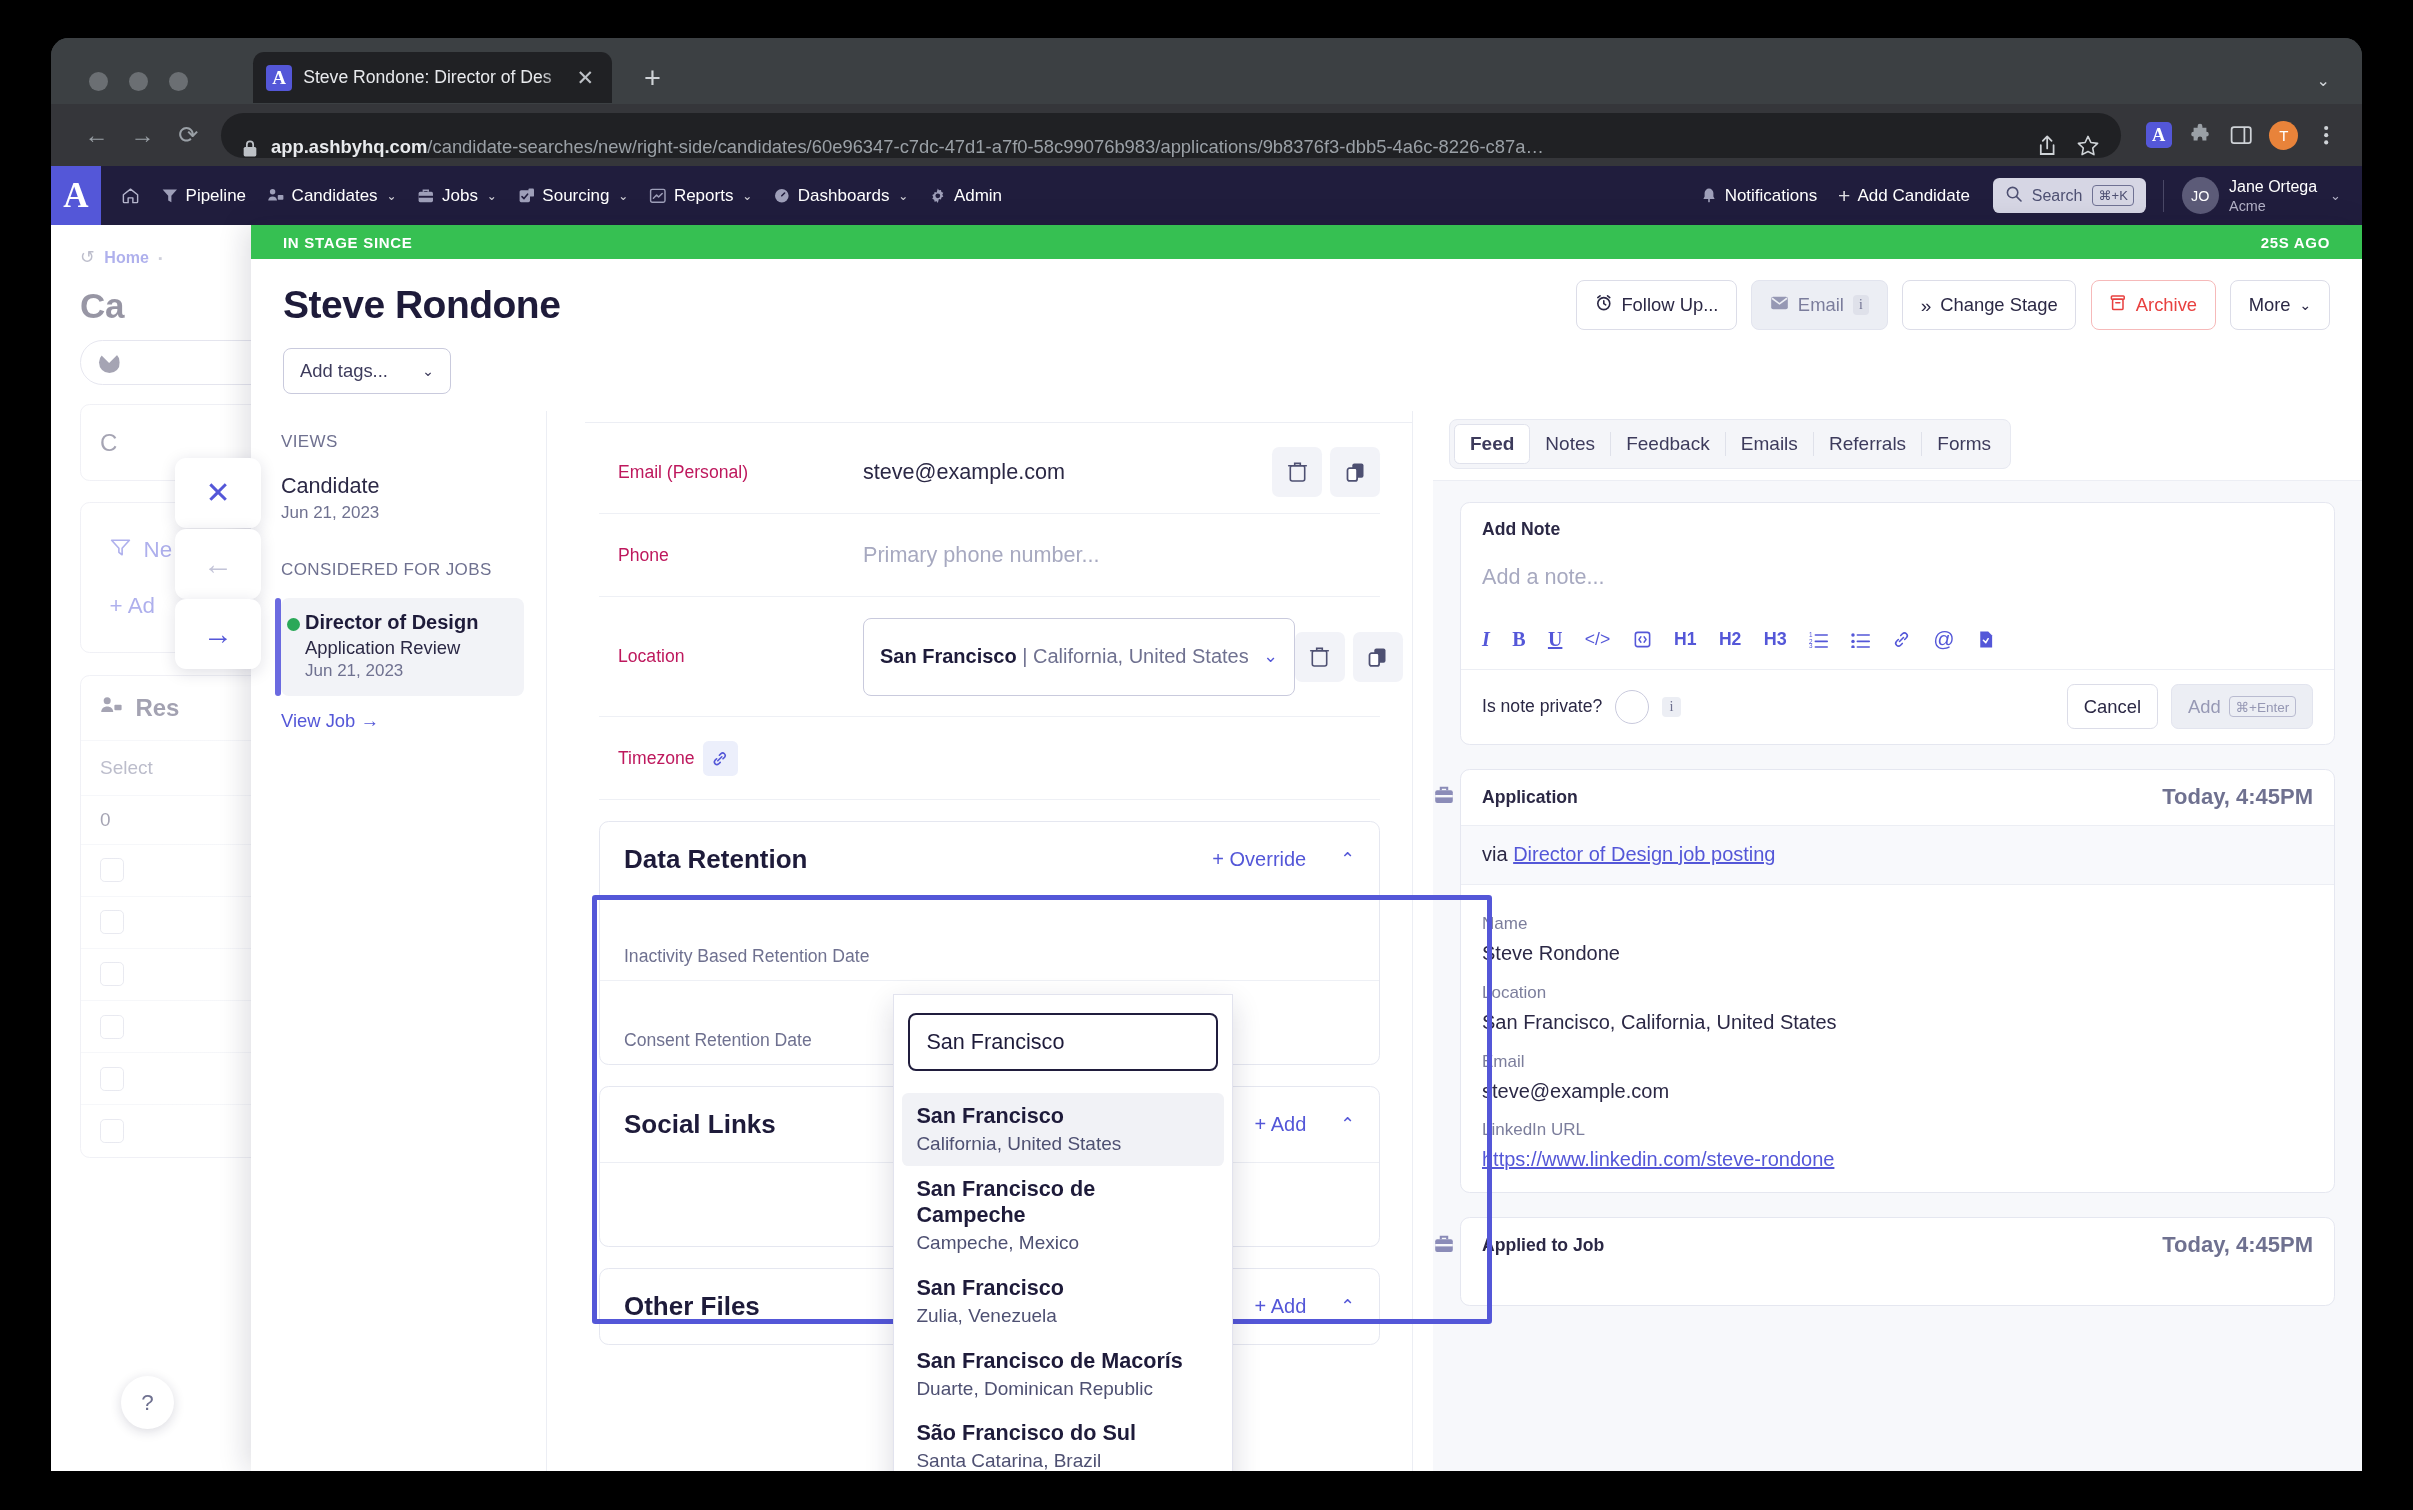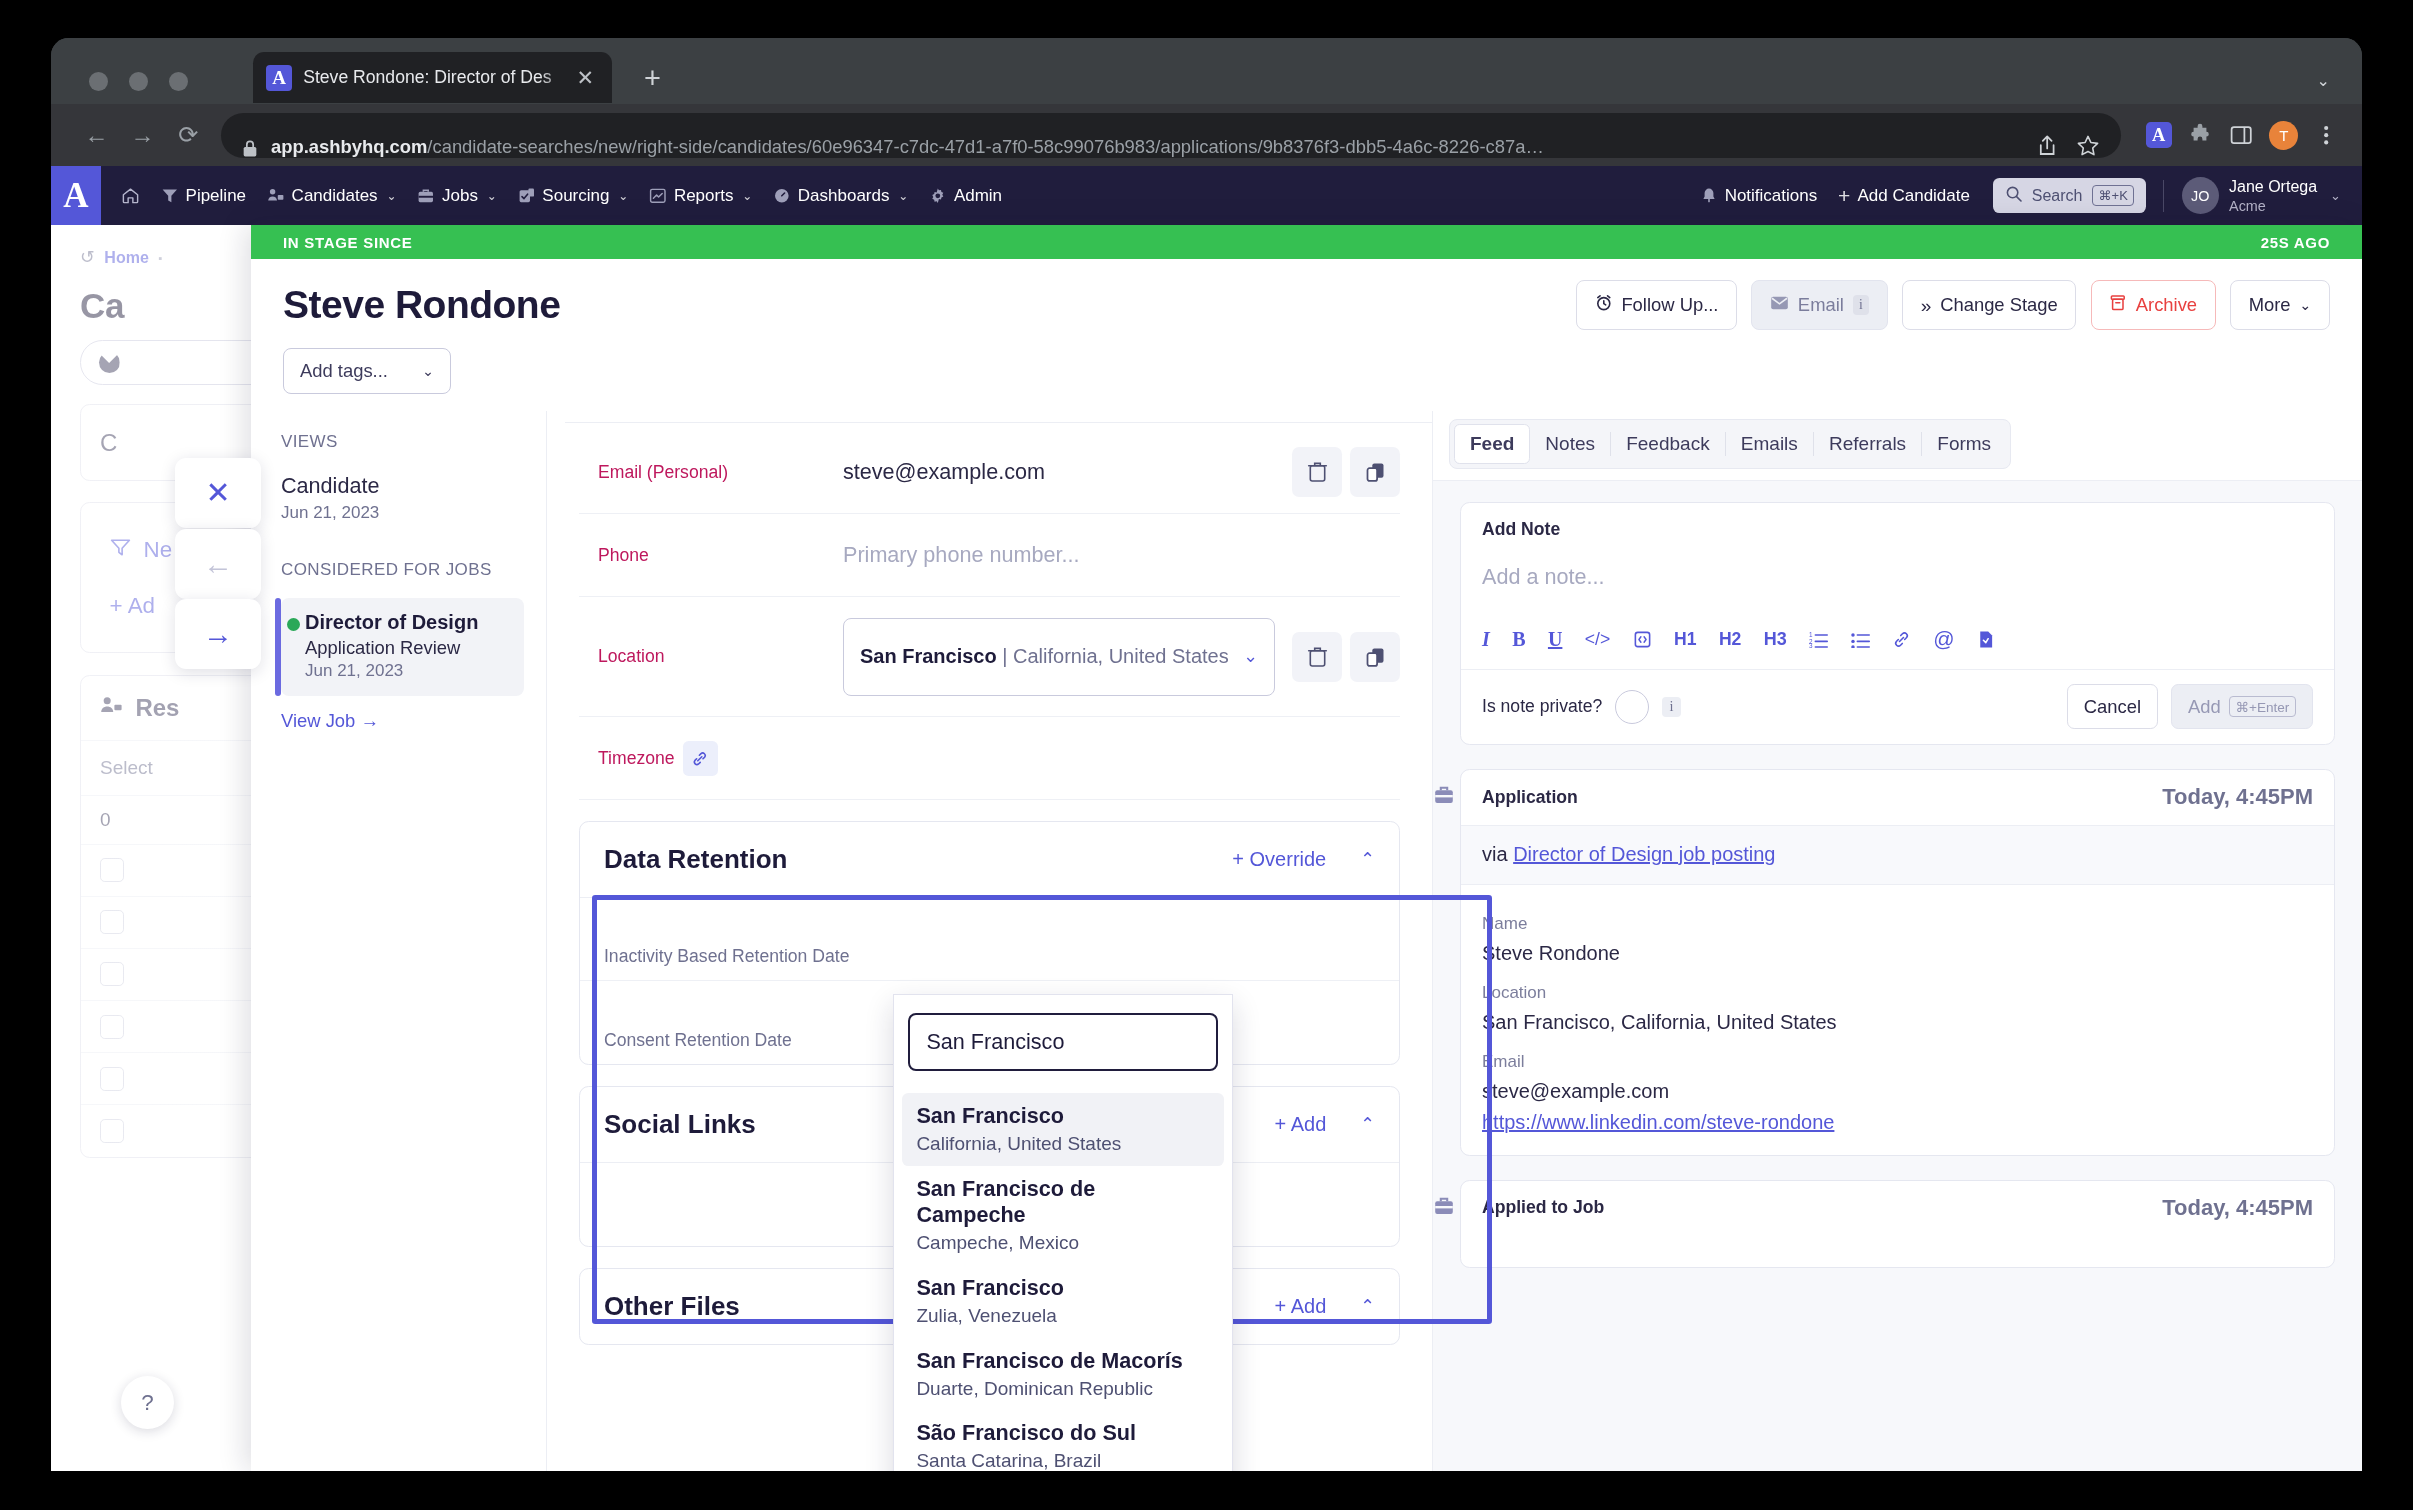--- a/index.html
+++ b/index.html
@@ -279,21 +279,21 @@
   }
   #tagbtn {
     margin: 17.6px 32px 0 32px;
     width: 168px; height: 46px;
     border: 1.2px solid #c9cadd; border-radius: 8px;
     display: flex; align-items: center; justify-content: space-between;
     padding: 0 16px; font-size: 18.4px; color: #3d3b5c;
   }
 
   #modal-body {
-    flex: 1 1 auto; display: flex; margin-top: 17.6px; min-height: 0;
+    flex: 1 1 auto; display: flex; margin-top: 17.6px; min-height: 0; gap: 20px;
   }
 
   
   #views {
     width: 296px; flex: 0 0 auto;
     padding: 21px 22.4px 0 30px;
     border-right: 1.2px solid #eceef4;
   }
   .vhdr { font-size: 17px; color: #6f7190; letter-spacing: 0.4px; }
   #v-candidate { margin-top: 21px; }
@@ -1051,20 +1051,21 @@
                   <span>via</span>
                   <a href="#">Director of Design job posting</a>
                 </div>
                 <div class="fbody">
                   <div class="k">Name</div>
                   <div class="v">Steve Rondone</div>
                   <div class="k">Location</div>
                   <div class="v">San Francisco, California, United States</div>
                   <div class="k">Email</div>
                   <div class="v">steve@example.com</div>
+                  <div class="k">LinkedIn URL</div>
                   <div class="v"><a href="#">https://www.linkedin.com/steve-rondone</a></div>
                 </div>
               </div>
             </div>
 
             <div class="fcard">
               <div class="fico">
                 <svg width="24" height="24" viewBox="0 0 30 30">
                     <rect x="4" y="9" width="22" height="16" rx="2.5" fill="#8b8cb8"></rect>
                     <path d="M11 9V6h8v3" stroke="#8b8cb8" stroke-width="2.6" fill="none"></path>

